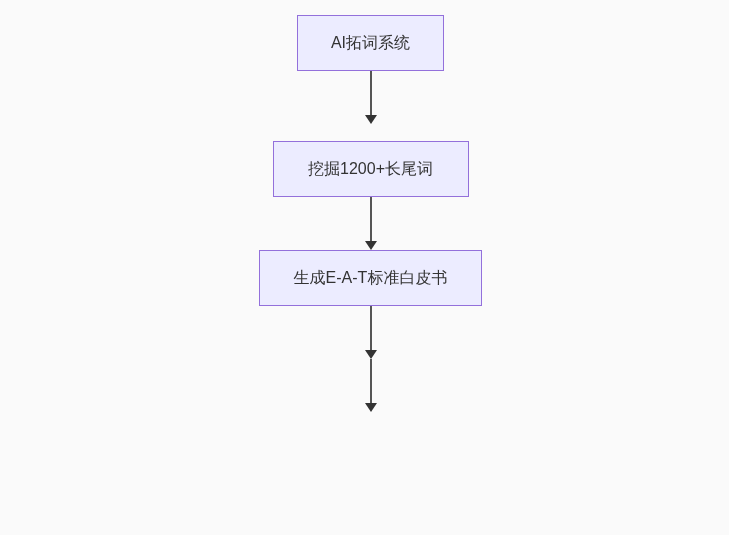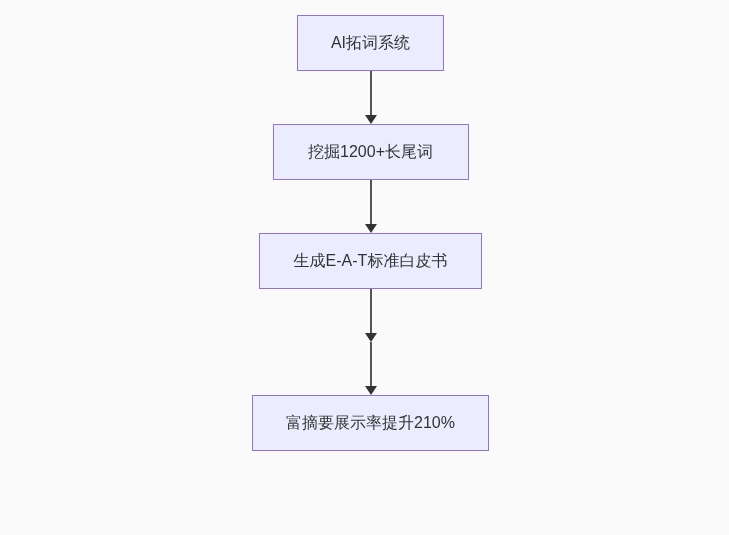--- a/index.html
+++ b/index.html
@@ -27,21 +27,21 @@
     align-items: center;
     justify-content: center;
     padding: 0 12px;
     background: var(--node-fill, #ECECFF);
     border: 1px solid var(--node-border, #9370DB);
     color: var(--text-color, #333333);
     font-size: 16px;
     white-space: nowrap;
   }
   .node.n1 { min-width: 147px; }
-  .node.n2 { min-width: 196px; }
+  .node.n2 { min-width: 196px; margin-top: 17px; }
   .node.n3 { min-width: 223px; }
   .node.n4 { min-width: 215px; }
   .node.n5 { min-width: 237px; }
   .arrow {
     height: 53px;
     display: flex;
     flex-direction: column;
     align-items: center;
   }
   .arrow-line {
@@ -89,17 +89,14 @@
     <div class="arrow-line"></div>
     <div class="arrow-head"></div>
   </div>
 
 
   <div class="arrow">
     <div class="arrow-line"></div>
     <div class="arrow-head"></div>
   </div>
 
-  <div class="node n5">
-    <span>富摘要展示率提升210%</span>
-  </div>
 
 </div>
 
 </body></html>

